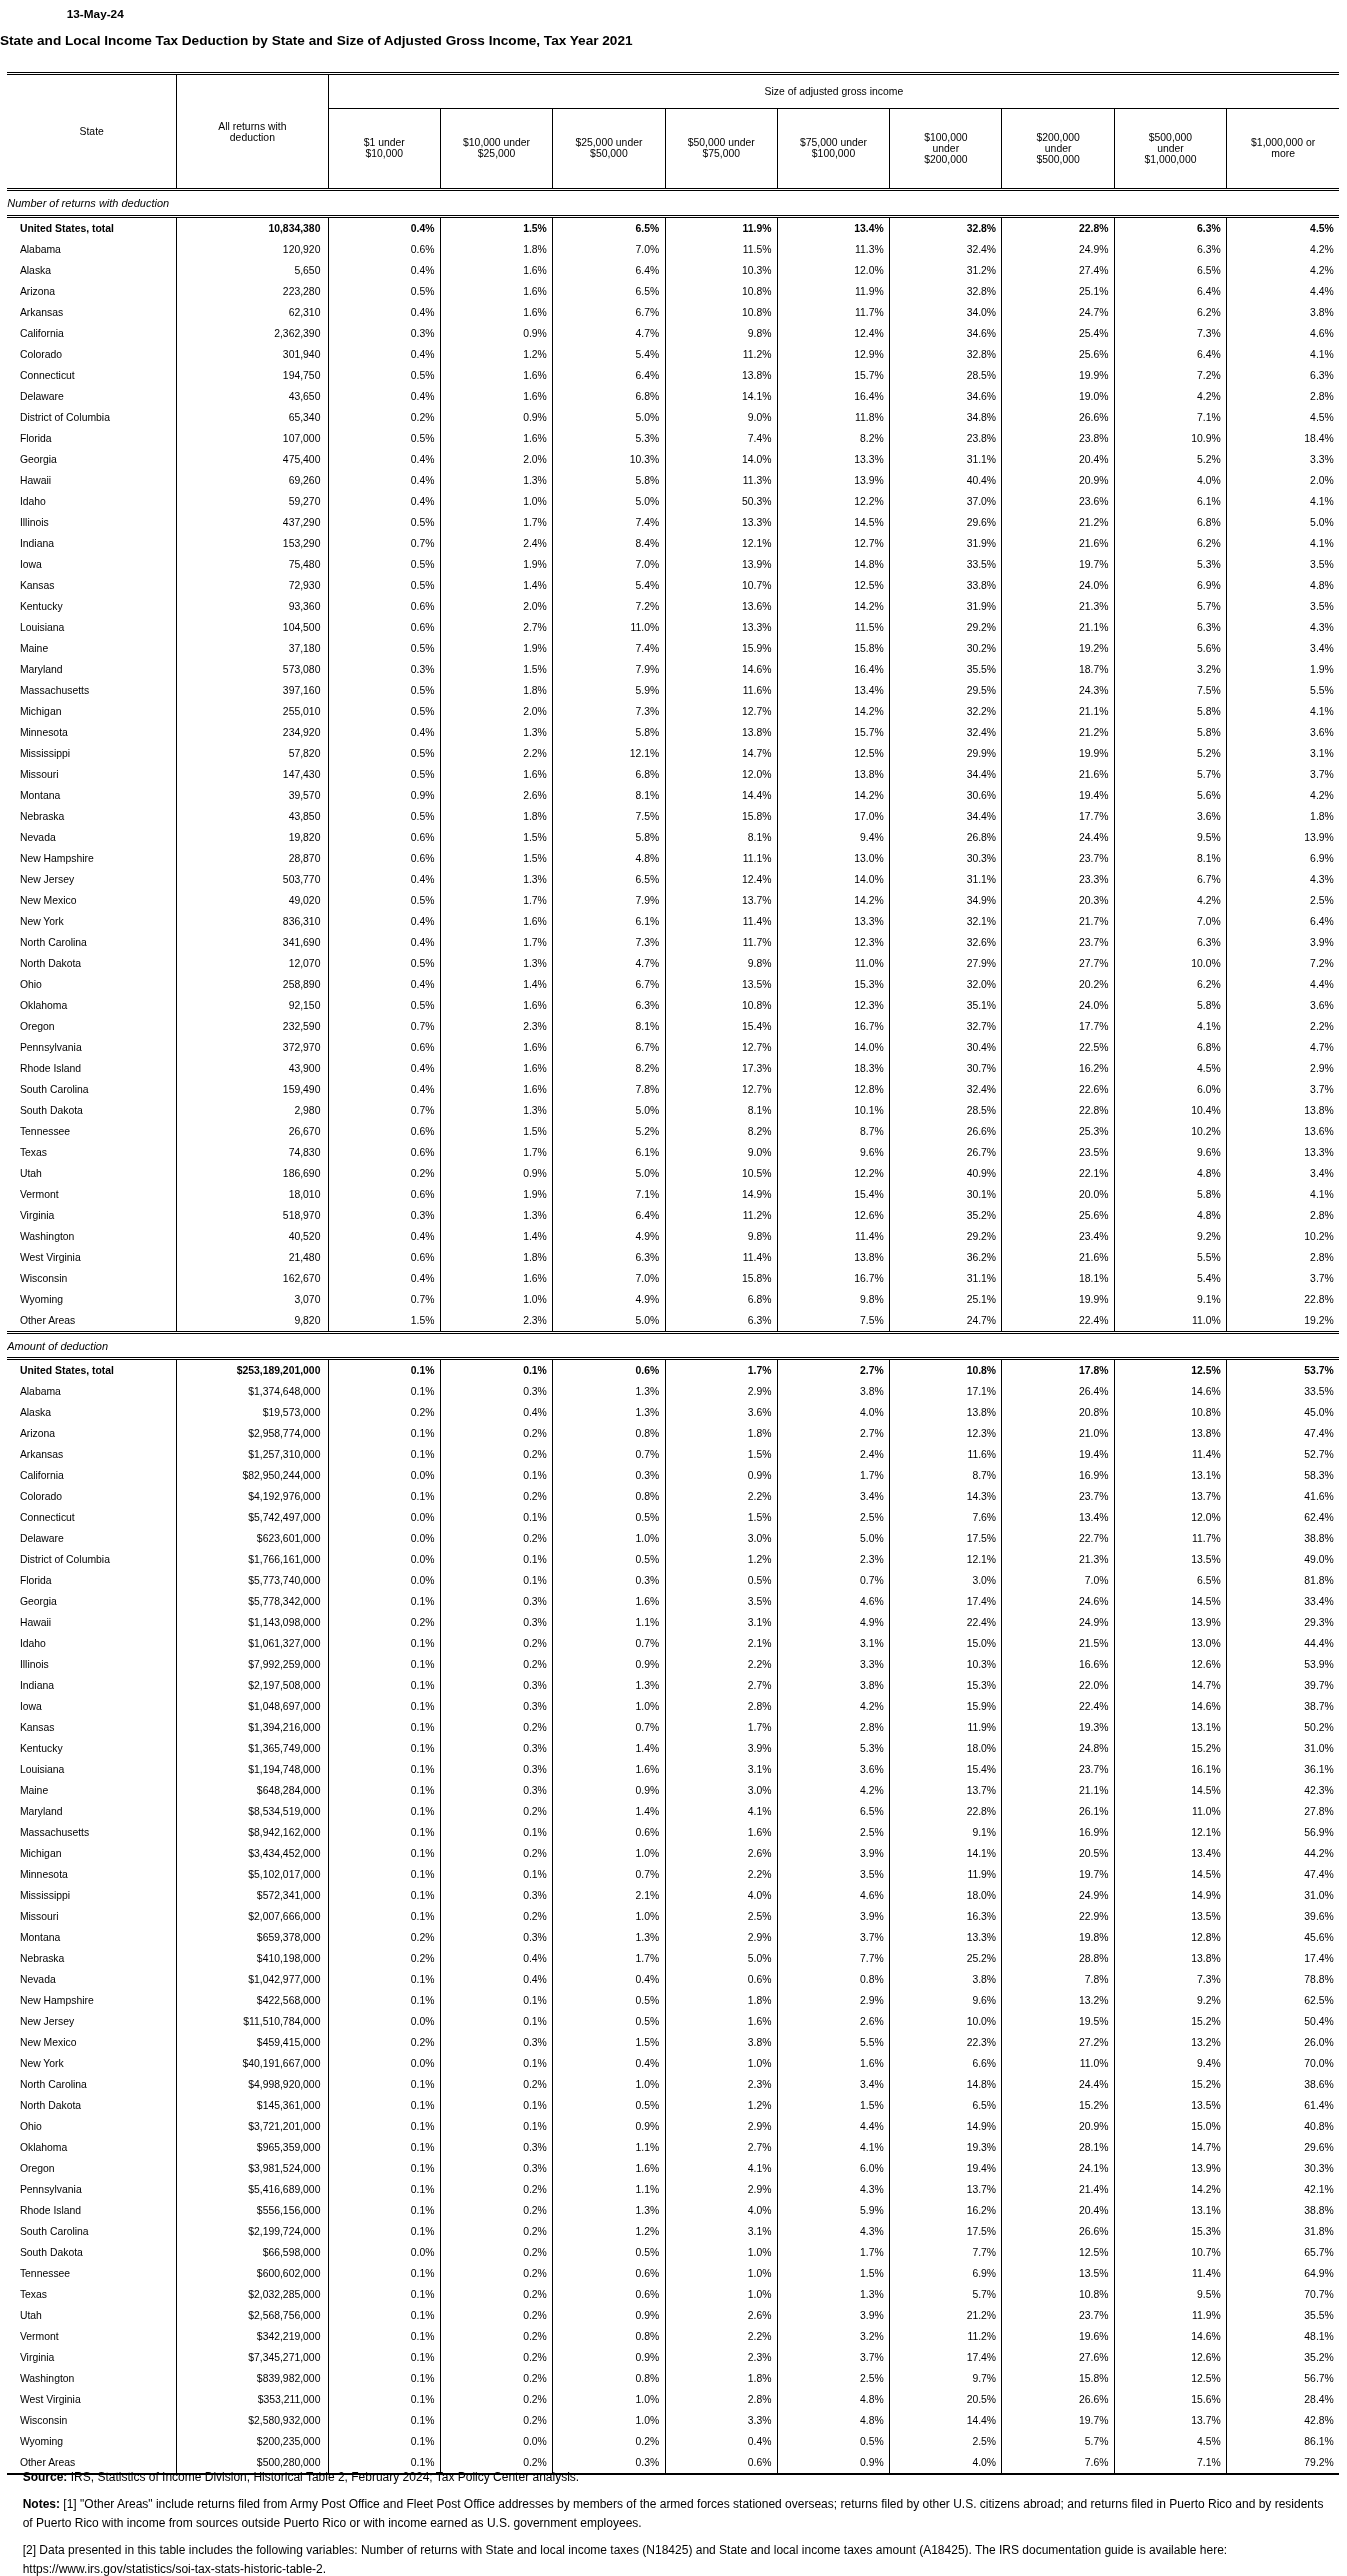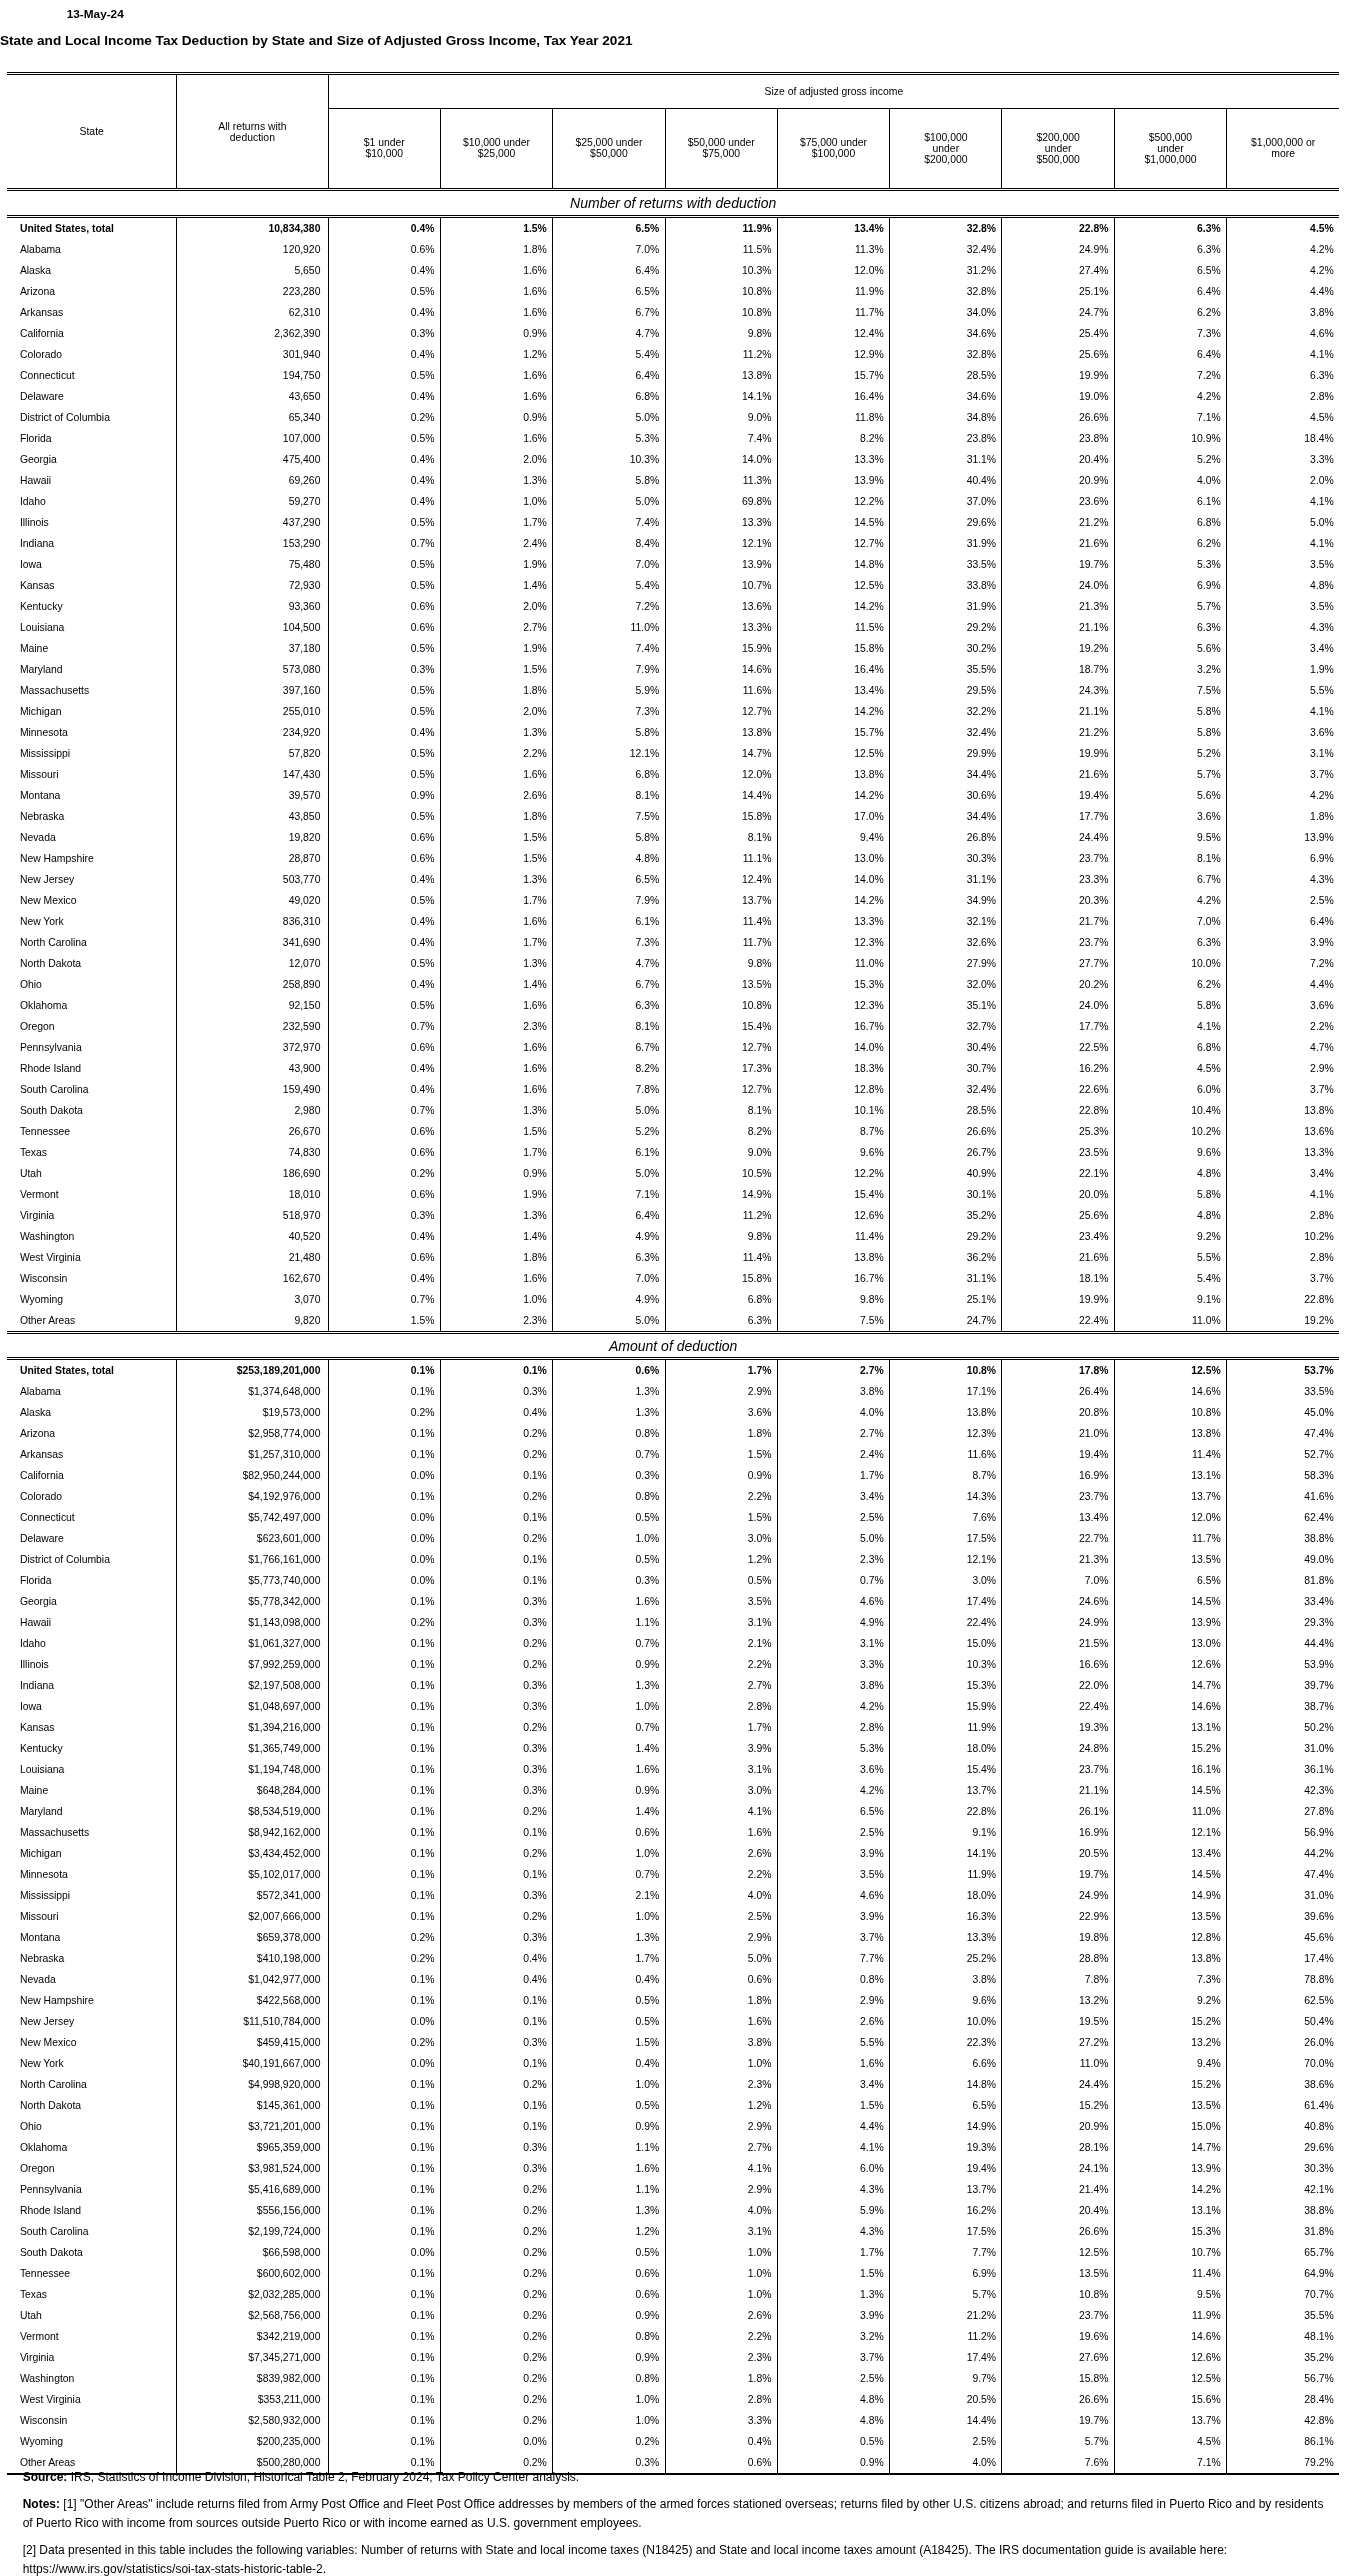--- a/index.html
+++ b/index.html
@@ -28,21 +28,21 @@
     white-space: pre-line; font-size: 10.4px; padding: 1.8px;
   }
   th.state-h { border-right: 0.9px solid #000; }
   th.all-h { border-right: 0.9px solid #000; }
   th.agi-span { height: 29px; border-bottom: 0.9px solid #000; }
   tr.bracket-row th { height: 76px; border-left: 0.9px solid #000; margin-top: 44px; }
   tr.bracket-row th:first-child { border-left: none; }
   thead { border-bottom: 3.6px double #000; }
   td { height: 21px; padding: 0; vertical-align: middle; overflow: hidden; white-space: nowrap; }
   td.banner-cell {
-    height: 23.6px; text-align: center; font-style: italic; font-size: 14px;
+    height: 23.6px; font-style: italic; font-size: 11px;
     border-top: 3.6px double #000; border-bottom: 3.6px double #000;
   }
   tr.data-row td + td { border-left: 0.9px solid #000; }
   td.state-cell { text-align: left; padding-left: 12.7px; }
   td.amt-cell { text-align: right; padding-right: 7.2px; }
   td.pct-cell { text-align: right; padding-right: 5.4px; }
   tr.total-row td { font-weight: bold; }
   .footer { position: absolute; top: 2468px; left: 22.7px; width: 1305px; font-size: 12px; line-height: 19px; }
   .footer p { margin: 0 0 8.2px 0; }
   .footer .lbl { font-weight: bold; }
@@ -271,21 +271,21 @@
           <td class="pct-cell">20.9%</td>
           <td class="pct-cell">4.0%</td>
           <td class="pct-cell">2.0%</td>
         </tr>
         <tr class="data-row">
           <td class="state-cell">Idaho</td>
           <td class="amt-cell">59,270</td>
           <td class="pct-cell">0.4%</td>
           <td class="pct-cell">1.0%</td>
           <td class="pct-cell">5.0%</td>
-          <td class="pct-cell">69.8%</td>
+          <td class="pct-cell">50.3%</td>
           <td class="pct-cell">12.2%</td>
           <td class="pct-cell">37.0%</td>
           <td class="pct-cell">23.6%</td>
           <td class="pct-cell">6.1%</td>
           <td class="pct-cell">4.1%</td>
         </tr>
         <tr class="data-row">
           <td class="state-cell">Illinois</td>
           <td class="amt-cell">437,290</td>
           <td class="pct-cell">0.5%</td>

